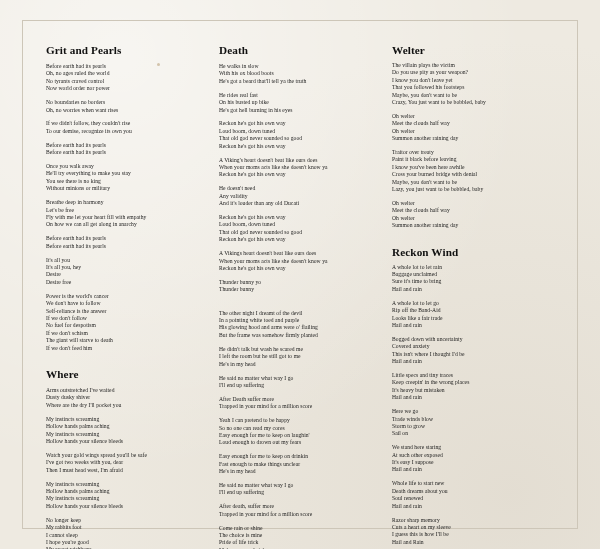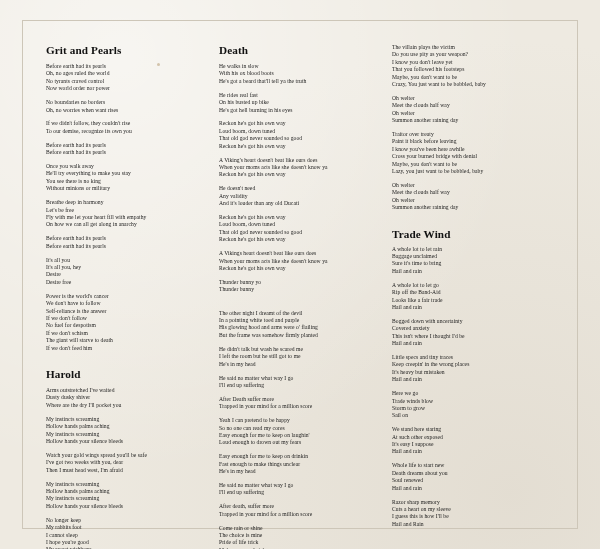--- a/index.html
+++ b/index.html
@@ -127,21 +127,21 @@
 We don't have to follow
 Self-reliance is the answer
 If we don't follow
 No fuel for despotism
 If we don't schism
 The giant will starve to death
 If we don't feed him</p>
       </div>
 
       <div class="song">
-        <h2 class="song-title">Harold</h2>
+        <h2 class="song-title">Where</h2>
         <p class="stanza">Arms outstretched I've waited
 Dusty dusky shiver
 Where are the dry I'll pocket you</p>
         <p class="stanza">My instincts screaming
 Hollow hands palms aching
 My instincts screaming
 Hollow hands your silence bleeds</p>
         <p class="stanza">Watch your gold wings spread you'll be safe
 I've got two weeks with you, dear
 Then I must head west, I'm afraid</p>
@@ -224,20 +224,21 @@
 Forever fight
 I've had enough
 Call serpent's bluff</p>
       </div>
 
     </div>
 
     <div class="col col-welter">
 
       <div class="song">
+        <h2 class="song-title">Welter</h2>
         <p class="stanza">The villain plays the victim
 Do you use pity as your weapon?
 I know you don't leave yet
 That you followed his footsteps
 Maybe, you don't want to be
 Crazy, You just want to be bobbled, baby</p>
         <p class="stanza">Oh welter
 Meet the clouds half way
 Oh welter
 Summon another raining day</p>
@@ -247,21 +248,21 @@
 Cross your burned bridge with denial
 Maybe, you don't want to be
 Lazy, you just want to be bobbled, baby</p>
         <p class="stanza">Oh welter
 Meet the clouds half way
 Oh welter
 Summon another raining day</p>
       </div>
 
       <div class="song">
-        <h2 class="song-title">Trade Wind</h2>
+        <h2 class="song-title">Reckon Wind</h2>
         <p class="stanza">A whole lot to let rain
 Baggage unclaimed
 Sure it's time to bring
 Hail and rain</p>
         <p class="stanza">A whole lot to let go
 Rip off the Band-Aid
 Looks like a fair trade
 Hail and rain</p>
         <p class="stanza">Bogged down with uncertainty
 Covered anxiety

